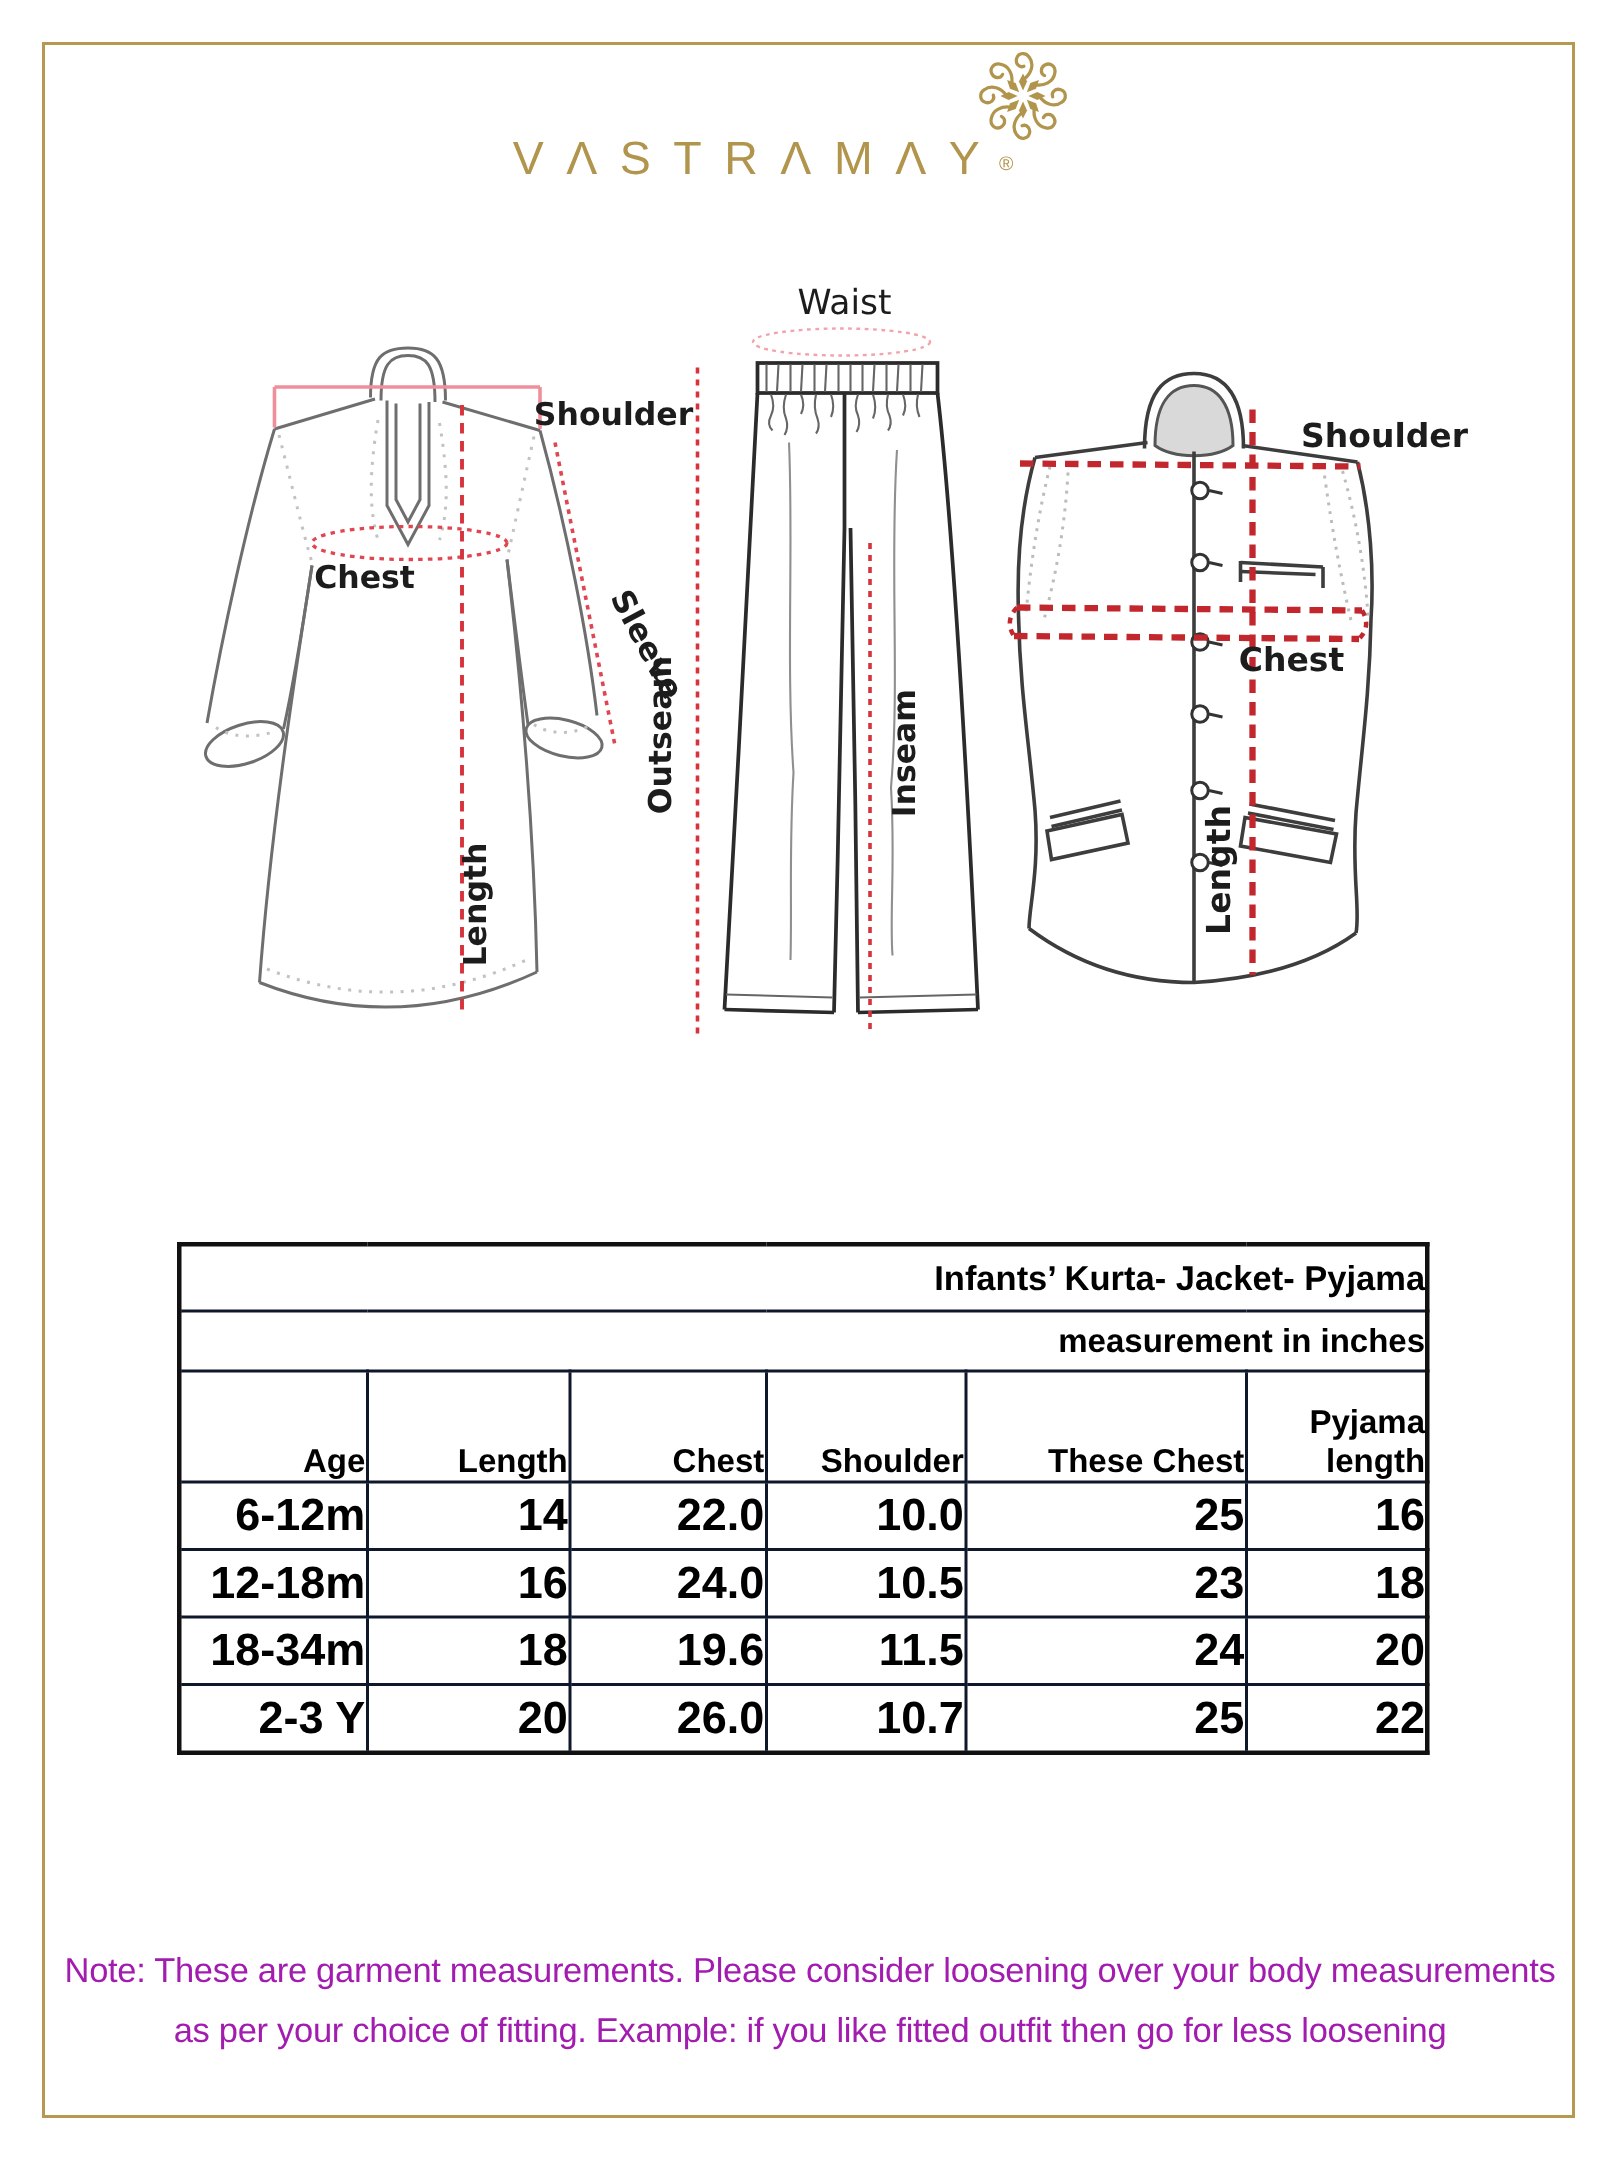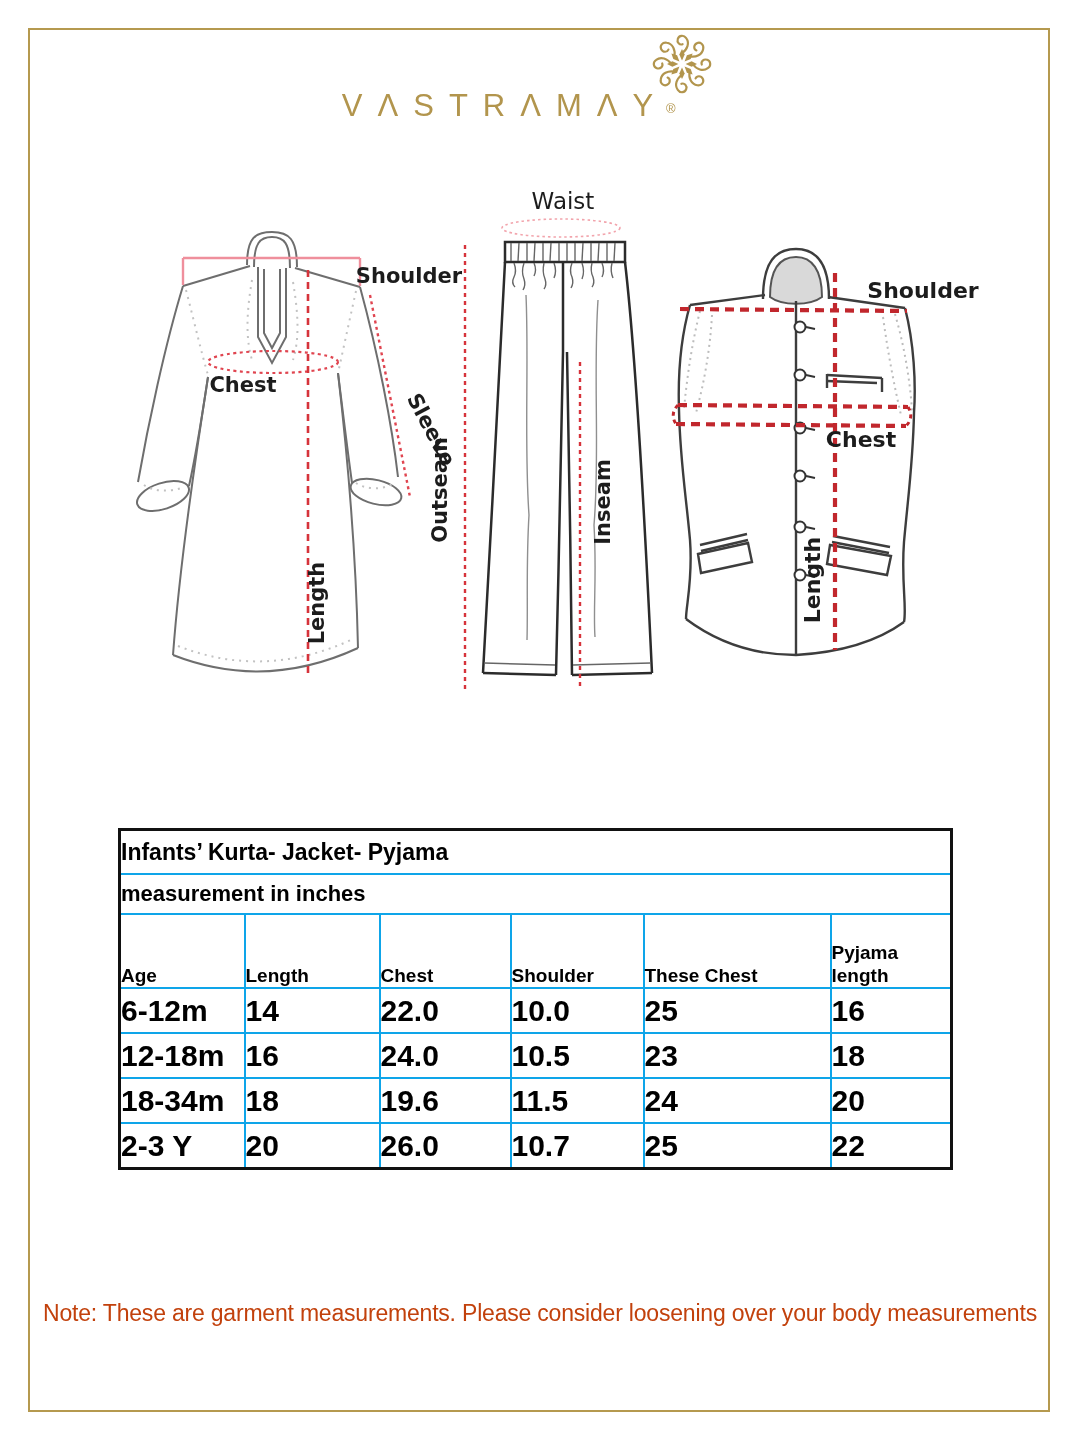--- a/index.html
+++ b/index.html
@@ -18,29 +18,29 @@
   .kurta{left:100px;top:225px;}
   .pyjama{left:430px;top:185px;}
   .jacket{left:670px;top:245px;}
   .dlabel{font-family:"DejaVu Sans",sans-serif;fill:#1c1c1c;}
   .lab600{font-weight:600;font-size:21px;}
   .lab700{font-weight:700;font-size:22px;}
   .labreg{font-weight:400;font-size:23px;}
   
   table.size{position:absolute;left:118px;top:828px;width:832px;border-collapse:collapse;
              table-layout:fixed;border:3px solid #111;color:#000;}
-  table.size td,table.size th{border:2px solid #0ea5e9;text-align:left;padding:0;}
+  table.size td,table.size th{border:2px solid #0f172a;text-align:right;padding:0;}
   .t-title td{font-size:23px;font-weight:bold;height:42px;}
   .t-sub td{font-size:22px;font-weight:bold;height:38px;}
-  .t-head th{font-size:19px;font-weight:bold;height:72px;vertical-align:bottom;
+  .t-head th{font-size:22px;font-weight:bold;height:72px;vertical-align:bottom;
              padding-bottom:5px;line-height:1.18;}
   .t-data td{font-size:30px;font-weight:bold;height:43px;}
   
   .note{position:absolute;top:1293px;left:0;width:100%;text-align:center;
-        font-size:23px;color:#c2410c;line-height:40px;letter-spacing:-0.2px;}
+        font-size:23px;color:#a21caf;line-height:40px;letter-spacing:-0.2px;}
 </style>
 </head>
 <body>
 
 <div class="page">
   <div class="frame"></div>
 
   <div class="logo-text">VΛSTRΛMΛY</div>
   <svg class="ornament" viewBox="-50 -50 100 100">
     <g fill="none" stroke="#b2954d" stroke-width="3.6" stroke-linecap="round">
@@ -288,14 +288,15 @@
         <td>26.0</td>
         <td>10.7</td>
         <td>25</td>
         <td>22</td>
       </tr>
     </tbody>
   </table>
 
   <div class="note">
     <span style="display:block">Note: These are garment measurements. Please consider loosening over your body measurements</span>
+    <span style="display:block">as per your choice of fitting. Example: if you like fitted outfit then go for less loosening</span>
   </div>
 </div>
 
 </body></html>

